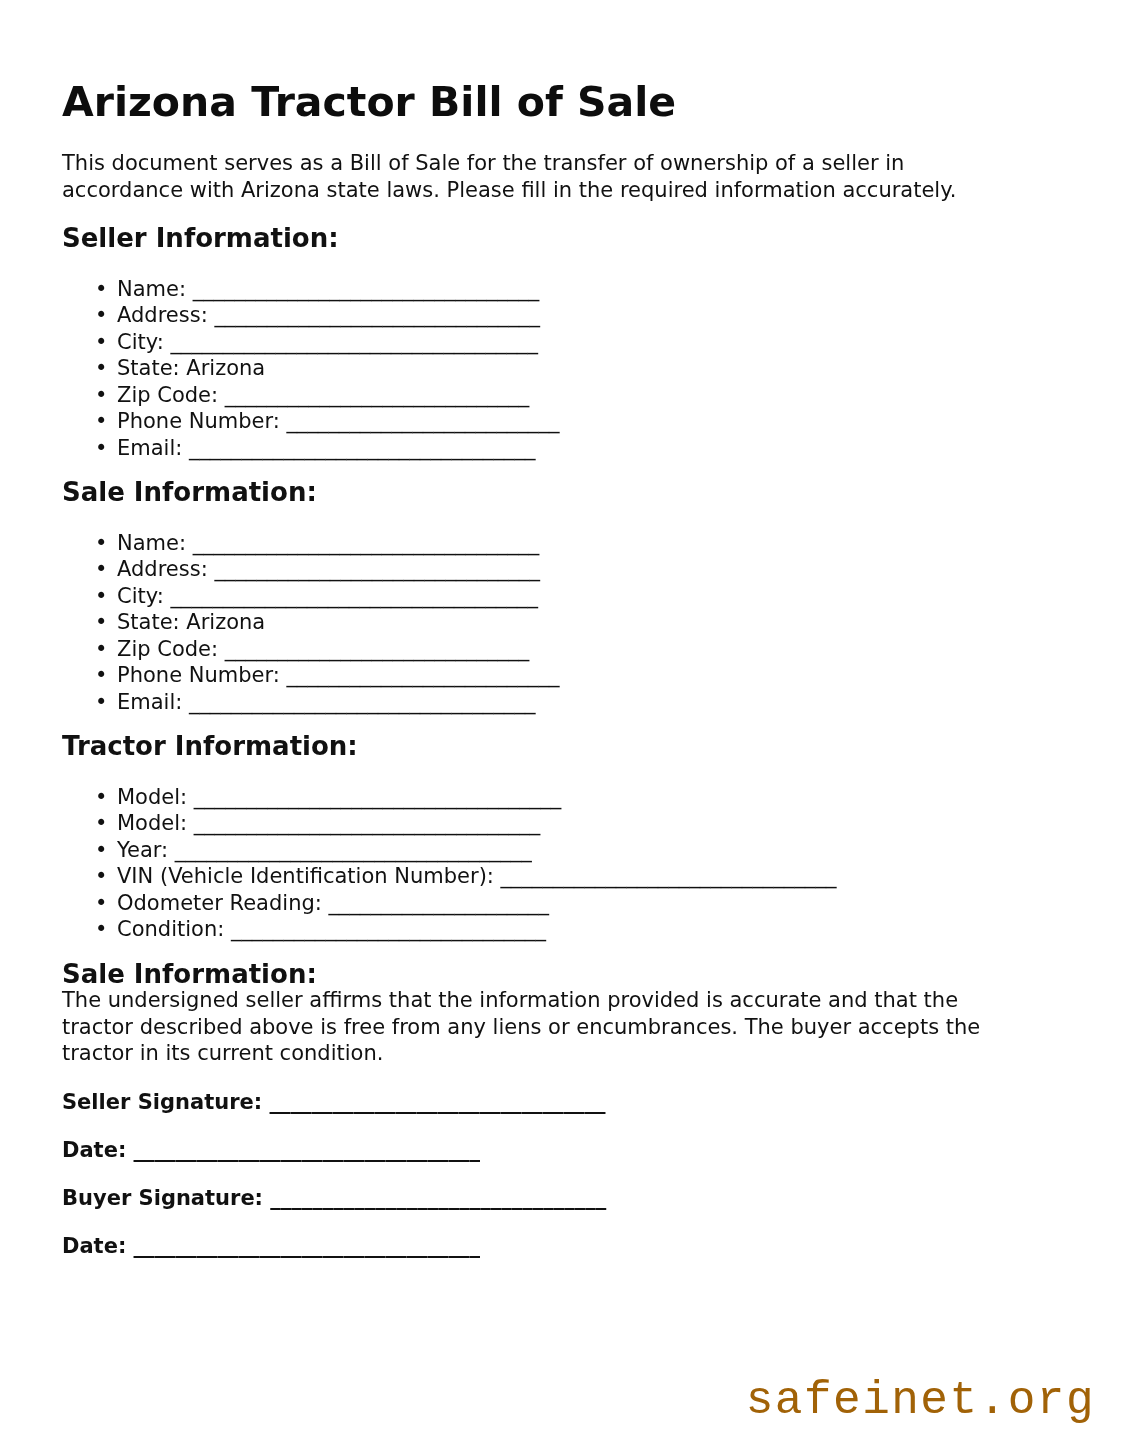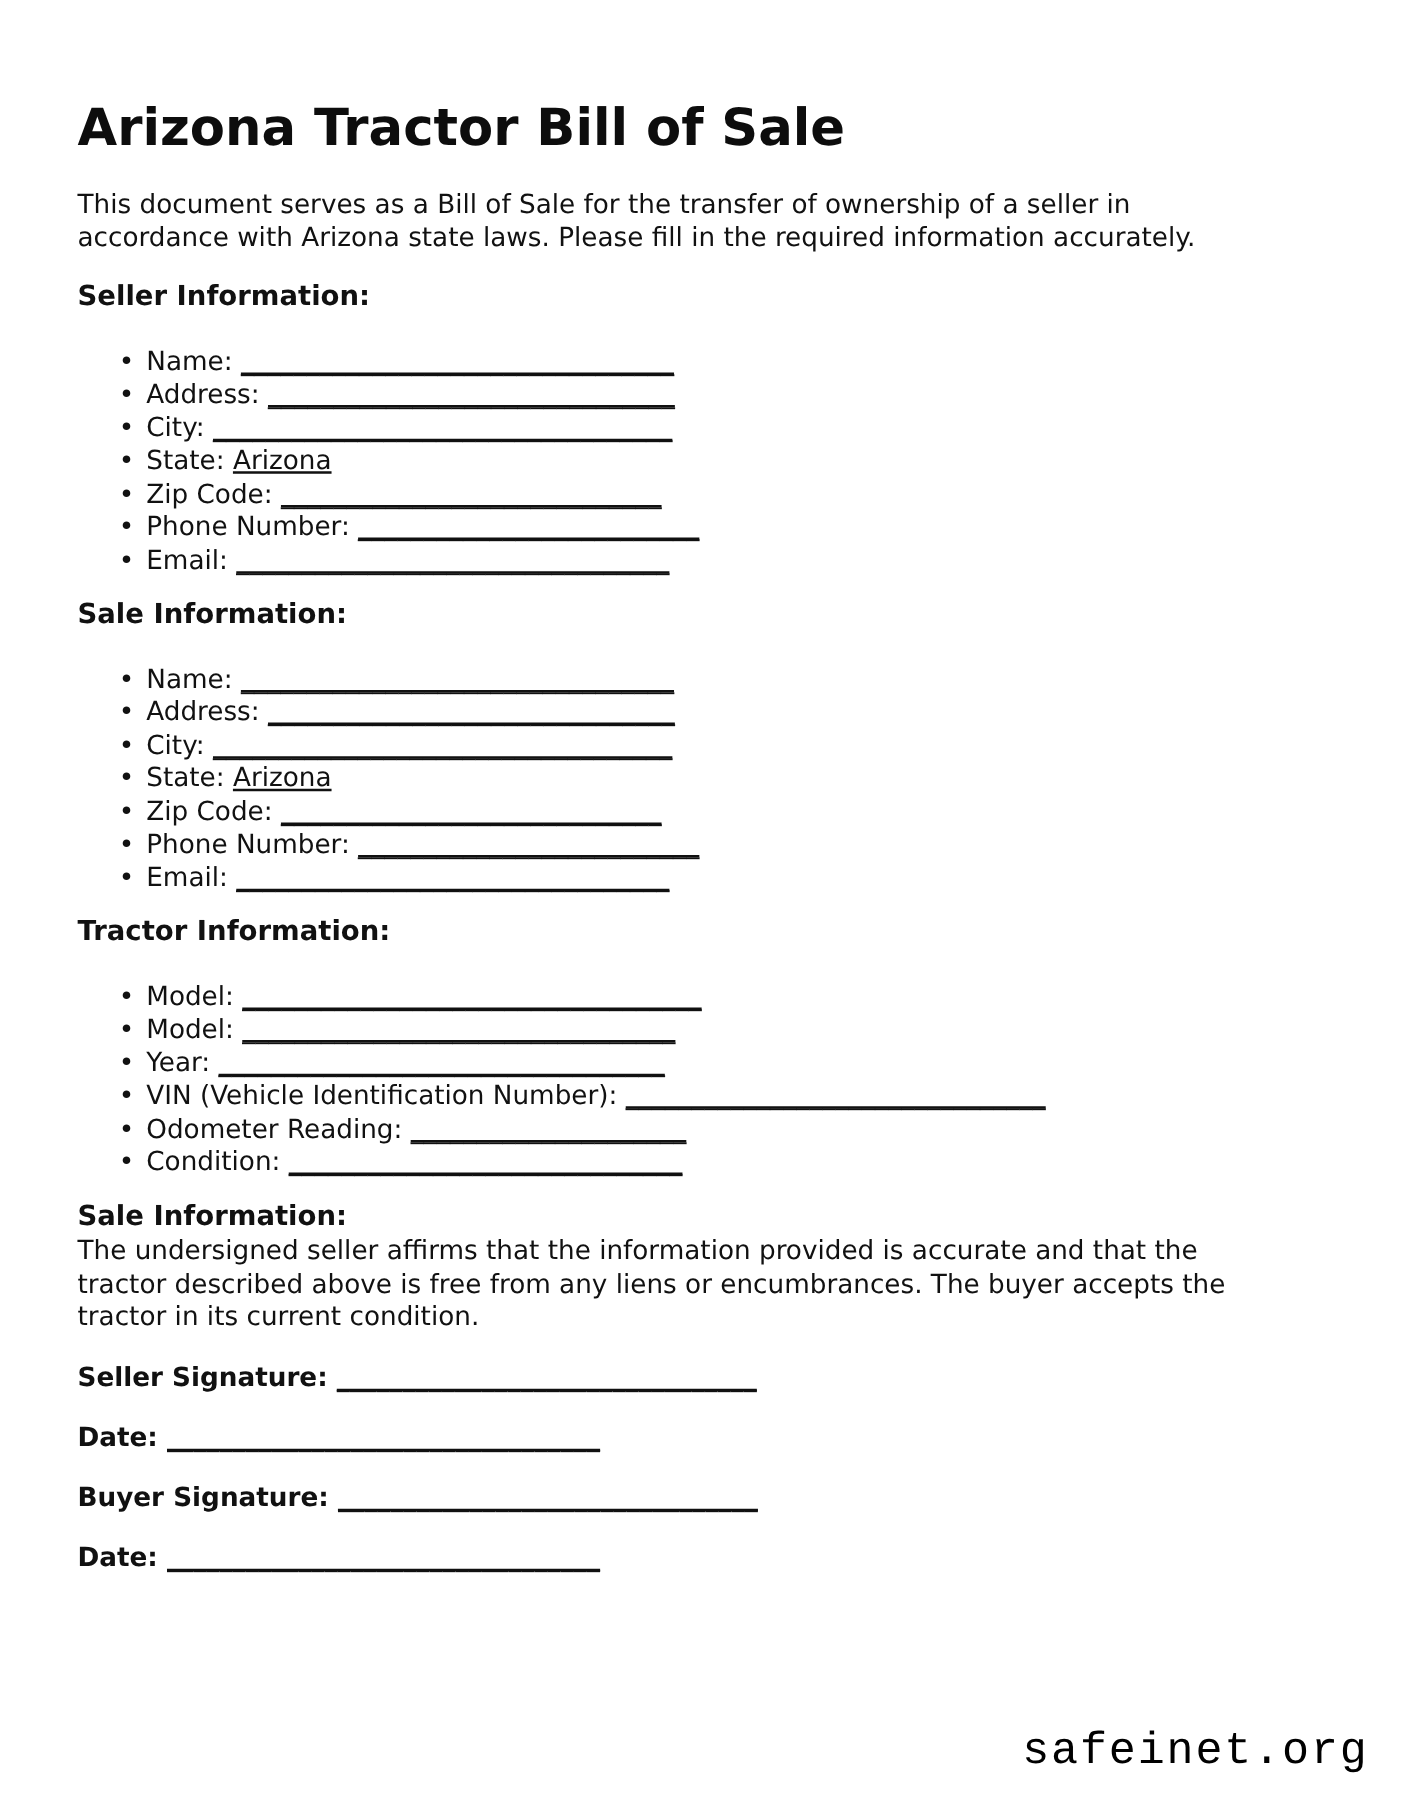--- a/index.html
+++ b/index.html
@@ -24,21 +24,21 @@
     margin: 0 0 26px 0;
     font-size: 41px;
     line-height: 44px;
     font-weight: bold;
     color: #0d0d0d;
   }
   .para { margin: 0 0 22px 0; }
   .para .line { white-space: nowrap; }
   h2.section-heading {
     margin: 0;
-    font-size: 22px;
+    font-size: 26px;
     line-height: 26.5px;
     font-weight: bold;
   }
   ul.fields {
     margin: 24px 0 18px 0;
     padding: 0;
     list-style: none;
   }
   ul.fields li {
     position: relative;
@@ -46,35 +46,35 @@
     line-height: 26.5px;
     white-space: nowrap;
   }
   ul.fields li::before {
     content: "\2022";
     position: absolute;
     left: 33px;
     top: 0;
   }
   .lbl { white-space: pre; margin-top: 44px; }
-  .val { white-space: pre; text-decoration: underline; }
+  .val { white-space: pre; }
   .sigrow {
     margin: 0 0 21.5px 0;
     font-weight: bold;
     white-space: nowrap;
   }
   .watermark {
     position: absolute;
     top: 1376px;
     right: 29px;
     font-family: "Liberation Mono", "DejaVu Sans Mono", monospace;
-    font-size: 36px;
+    font-size: 46px;
     line-height: 50px;
     letter-spacing: 1.5px;
-    color: #000000;
+    color: #a16207;
     font-weight: normal;
   }
 </style>
 </head>
 <body>
 
 <div class="page">
 
   <h1 class="title">Arizona Tractor Bill of Sale</h1>
 

